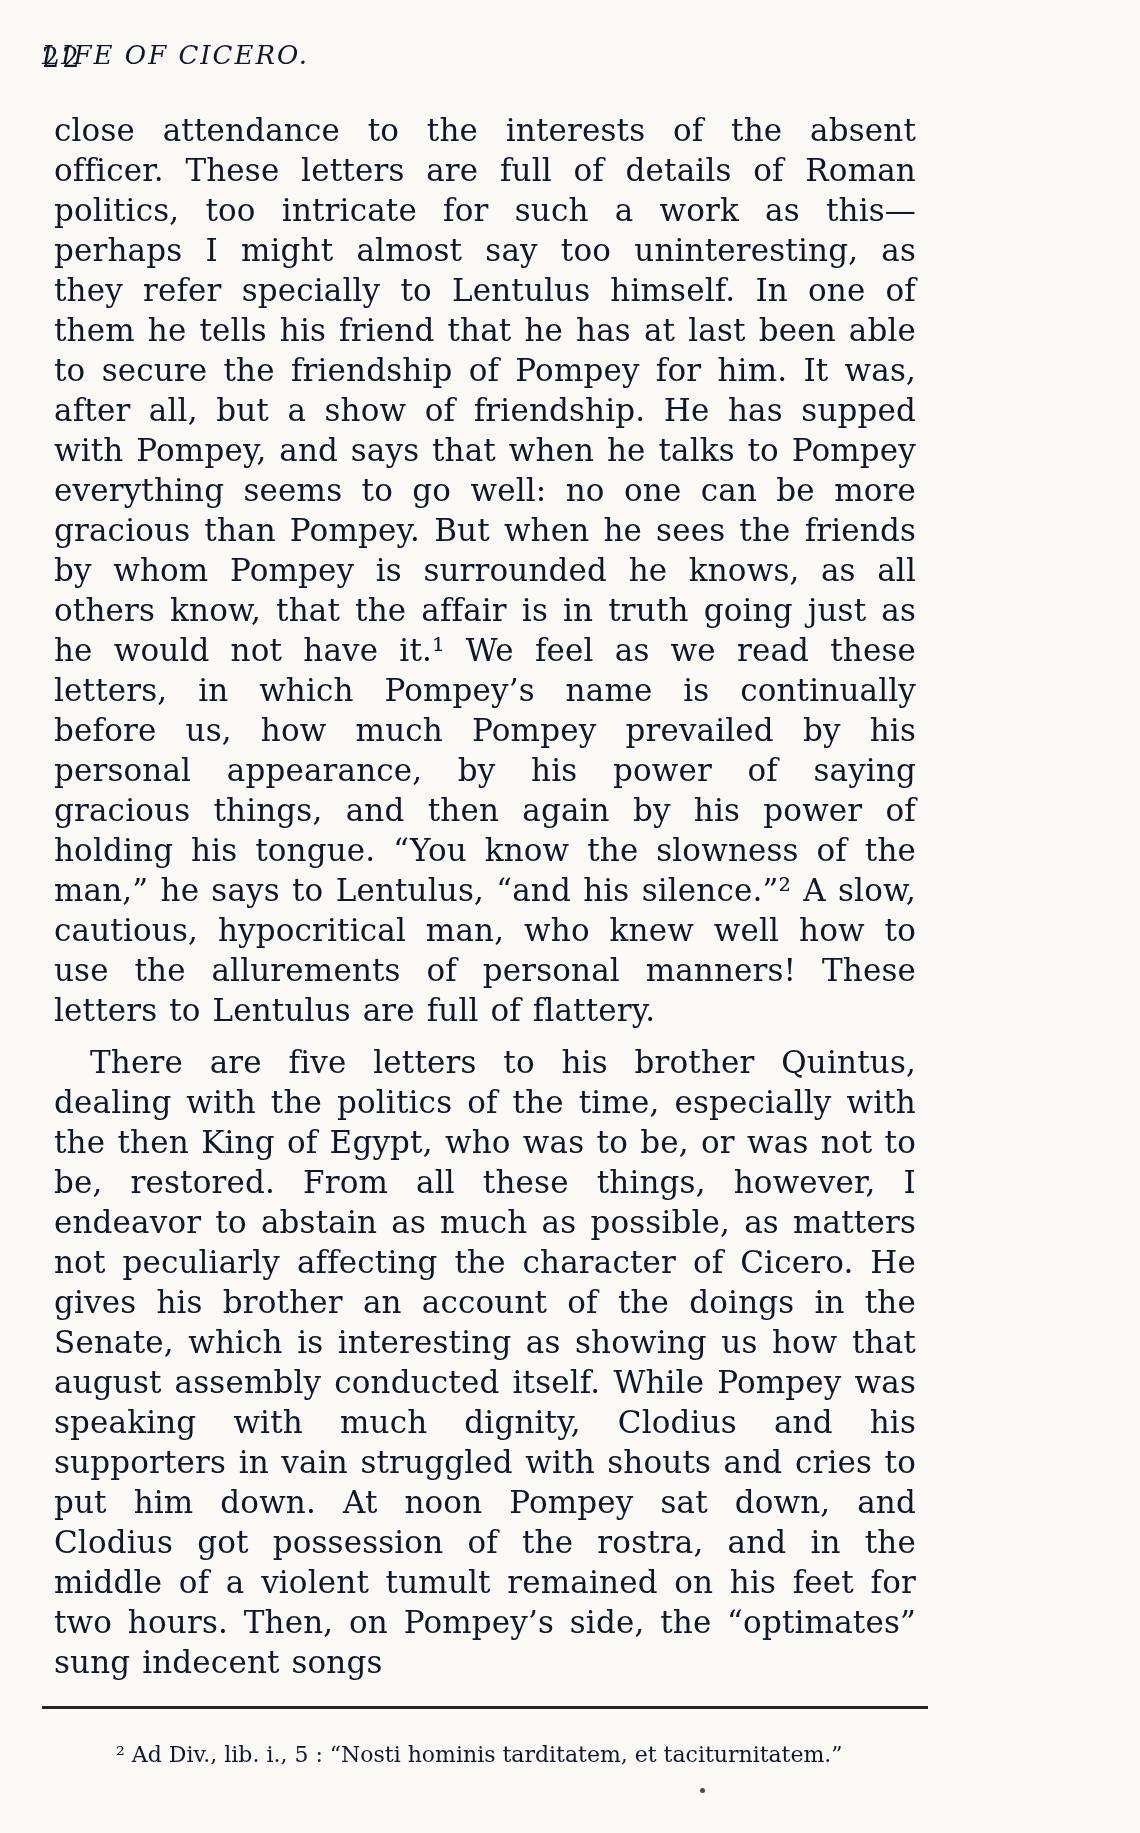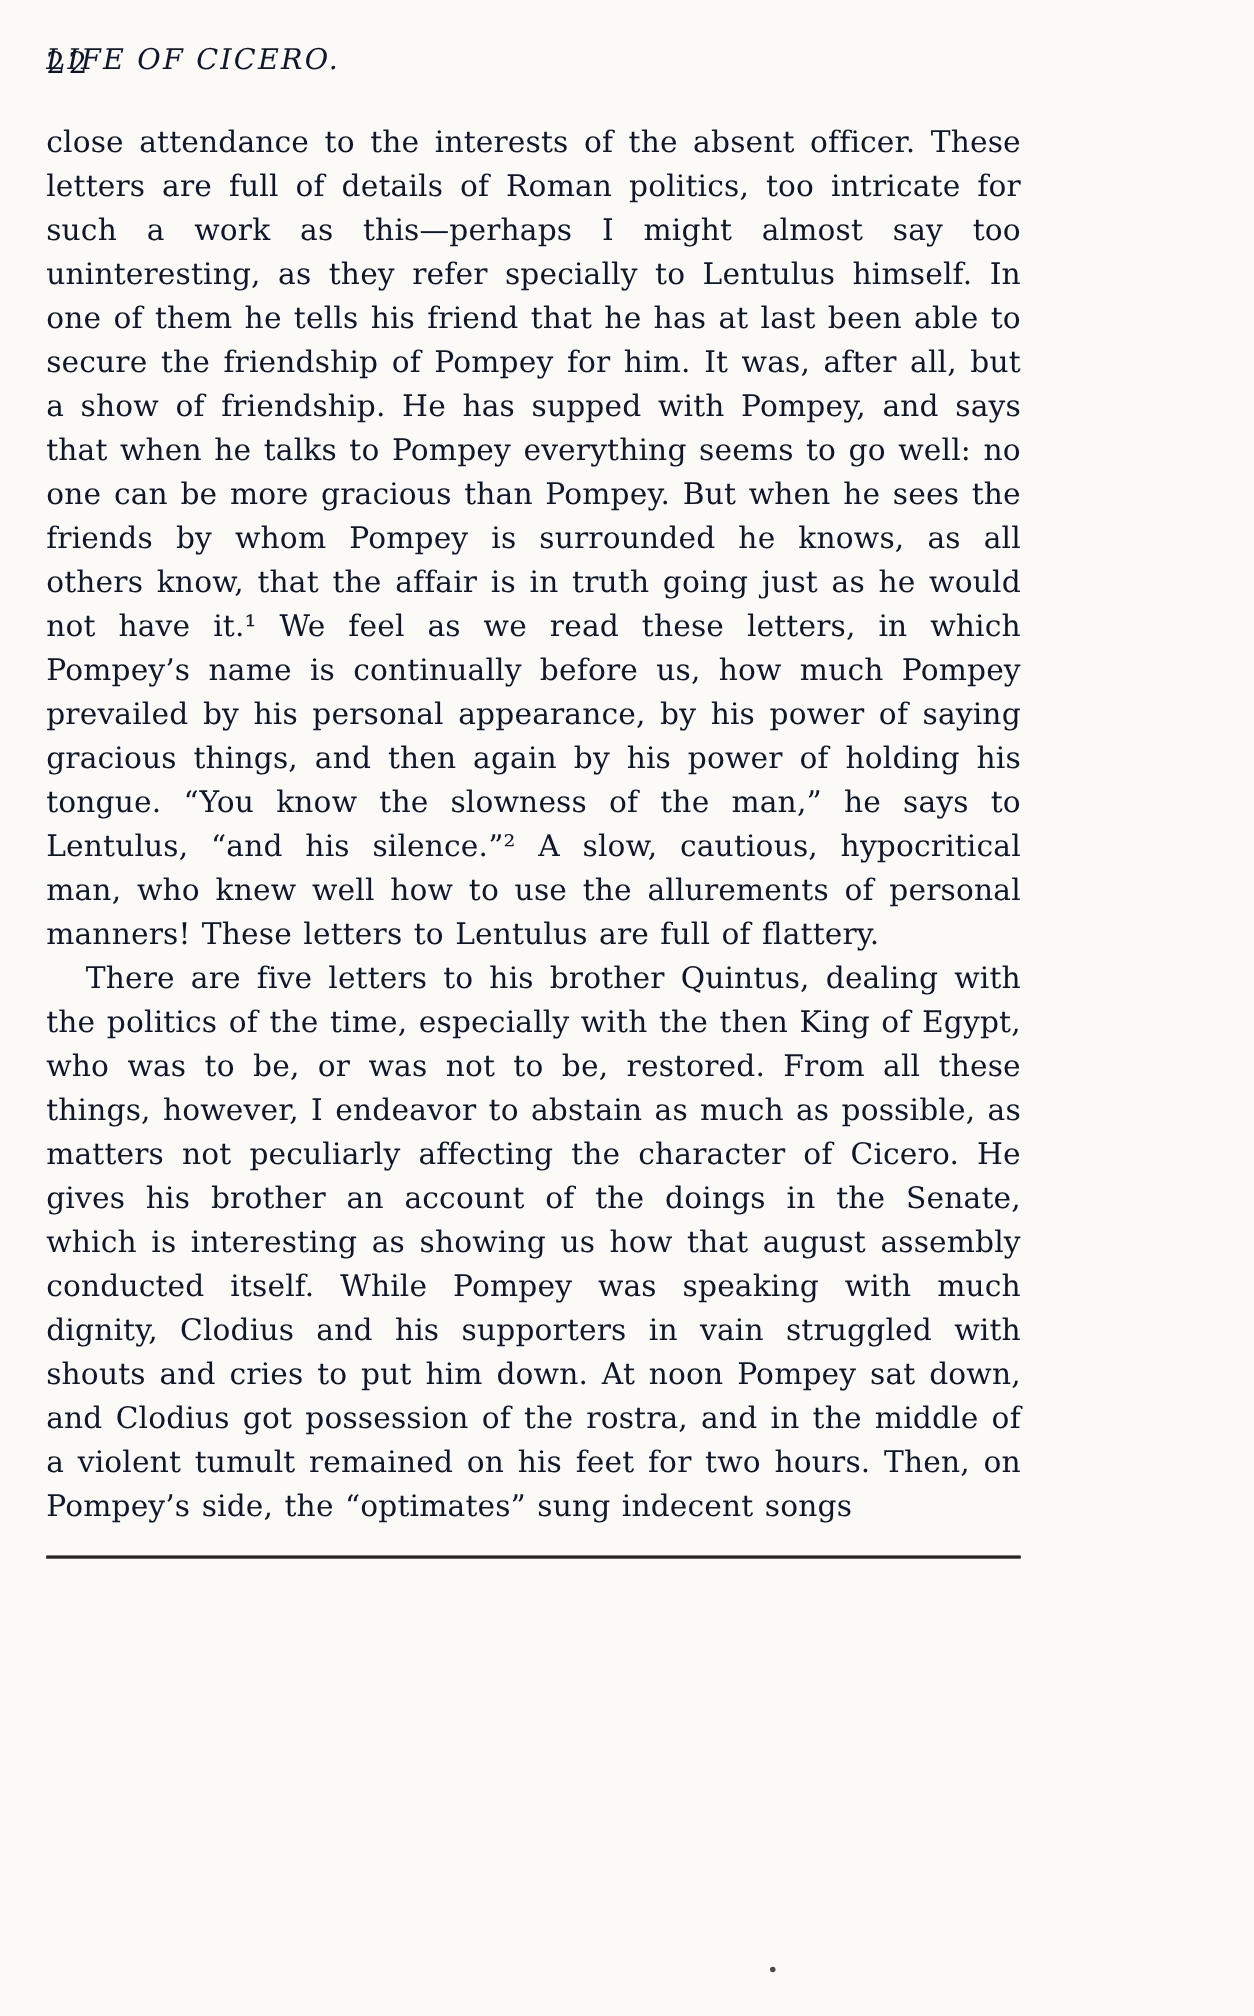--- a/index.html
+++ b/index.html
@@ -33,22 +33,22 @@
   .running-title {
     display: block;
     font-style: italic;
     font-size: 26px;
     letter-spacing: 2px;
   }
   .body-text {
     width: 100%;
   }
   .paragraph {
-    margin: 0;
-    font-size: 27px;
+    margin: 12px;
+    font-size: 31px;
     line-height: 40px;
     text-align: justify;
     word-spacing: 0.06em;
     letter-spacing: 0.005em;
   }
   .paragraph.indented {
     text-indent: 36px;
   }
   .footnotes {
     margin-top: 24px;
@@ -85,17 +85,18 @@
     <span class="running-title">LIFE OF CICERO.</span>
   </header>
 
   <main class="body-text">
     <p class="paragraph">close attendance to the interests of the absent officer. These letters are full of details of Roman politics, too intricate for such a work as this—perhaps I might almost say too uninteresting, as they refer specially to Lentulus himself. In one of them he tells his friend that he has at last been able to secure the friendship of Pompey for him. It was, after all, but a show of friendship. He has supped with Pompey, and says that when he talks to Pompey everything seems to go well: no one can be more gracious than Pompey. But when he sees the friends by whom Pompey is surrounded he knows, as all others know, that the affair is in truth going just as he would not have it.¹ We feel as we read these letters, in which Pompey’s name is continually before us, how much Pompey prevailed by his personal appearance, by his power of saying gracious things, and then again by his power of holding his tongue. “You know the slowness of the man,” he says to Lentulus, “and his silence.”² A slow, cautious, hypocritical man, who knew well how to use the allurements of personal manners! These letters to Lentulus are full of flattery.</p>
     <p class="paragraph indented">There are five letters to his brother Quintus, dealing with the politics of the time, especially with the then King of Egypt, who was to be, or was not to be, restored. From all these things, however, I endeavor to abstain as much as possible, as matters not peculiarly affecting the character of Cicero. He gives his brother an account of the doings in the Senate, which is interesting as showing us how that august assembly conducted itself. While Pompey was speaking with much dignity, Clodius and his supporters in vain struggled with shouts and cries to put him down. At noon Pompey sat down, and Clodius got possession of the rostra, and in the middle of a violent tumult remained on his feet for two hours. Then, on Pompey’s side, the “optimates” sung indecent songs</p>
   </main>
 
   <footer class="footnotes">
     <div class="footnote-rule"></div>
+    <p class="footnote">² Ad Div., lib. i., 5 :  “Nosti hominis tarditatem, et taciturnitatem.”</p>
   </footer>
 
   <span class="stray-mark"></span>
 
 </div>
 
 </body></html>

